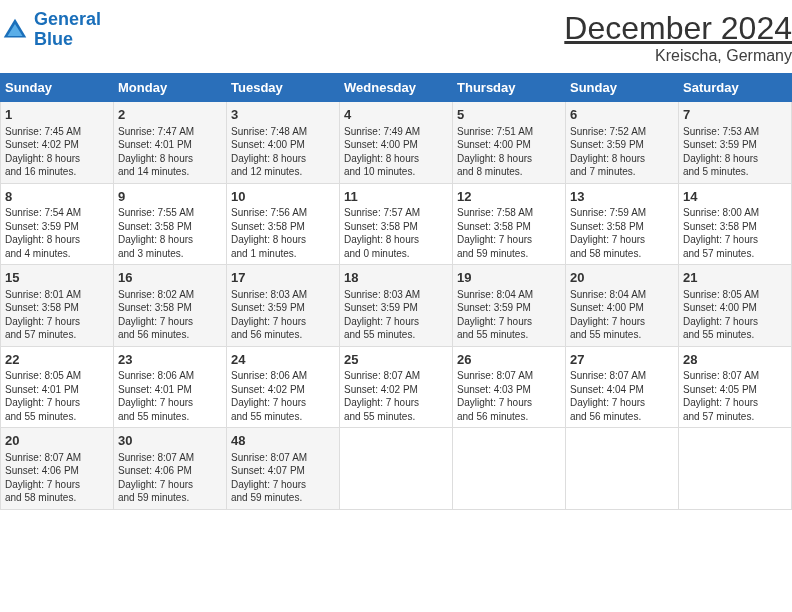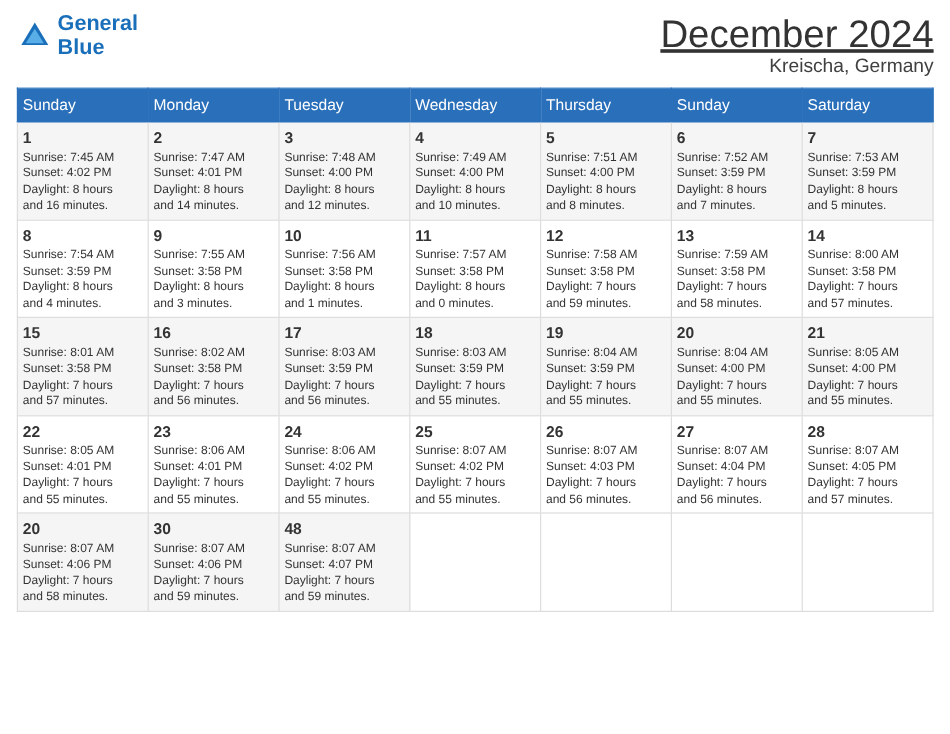--- a/index.html
+++ b/index.html
@@ -5,21 +5,21 @@
     * { box-sizing: border-box; margin: 0; padding: 0; }
     body {
       font-family: Arial, sans-serif;
       background: #fff;
       width: 792px;
       height: 612px;
       overflow: hidden;
     }
     .container {
       width: 792px;
-      padding: 10px 14px;
+      padding: 10px 0;
     }
     .header-row {
       display: flex;
       align-items: flex-start;
       justify-content: space-between;
       margin-bottom: 8px;
     }
     .logo {
       display: flex;
       align-items: center;
@@ -56,21 +56,21 @@
       border-collapse: collapse;
       table-layout: fixed;
     }
     thead tr {
       background-color: #2a6fba;
       color: #fff;
     }
     thead th {
       padding: 6px 4px;
       font-size: 13px;
-      font-weight: normal;
+      font-weight: bold;
       text-align: left;
       border: 1px solid #2a6fba;
     }
     tbody tr {
       background: #fff;
     }
     tbody tr:nth-child(odd) {
       background: #f5f5f5;
     }
     tbody td {

